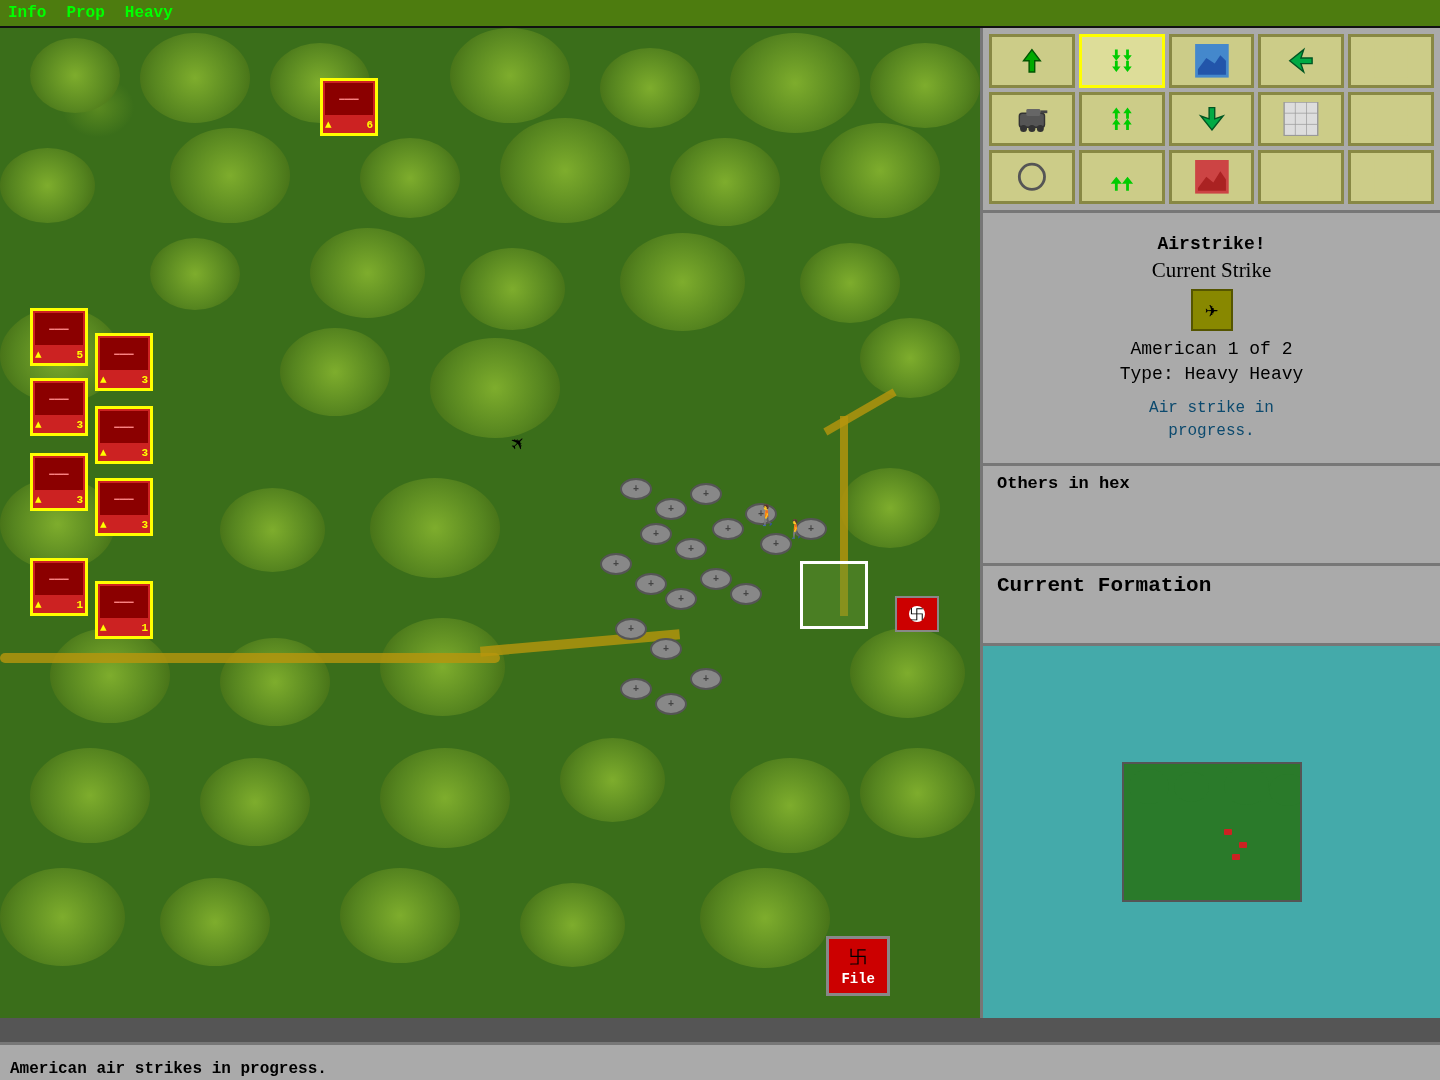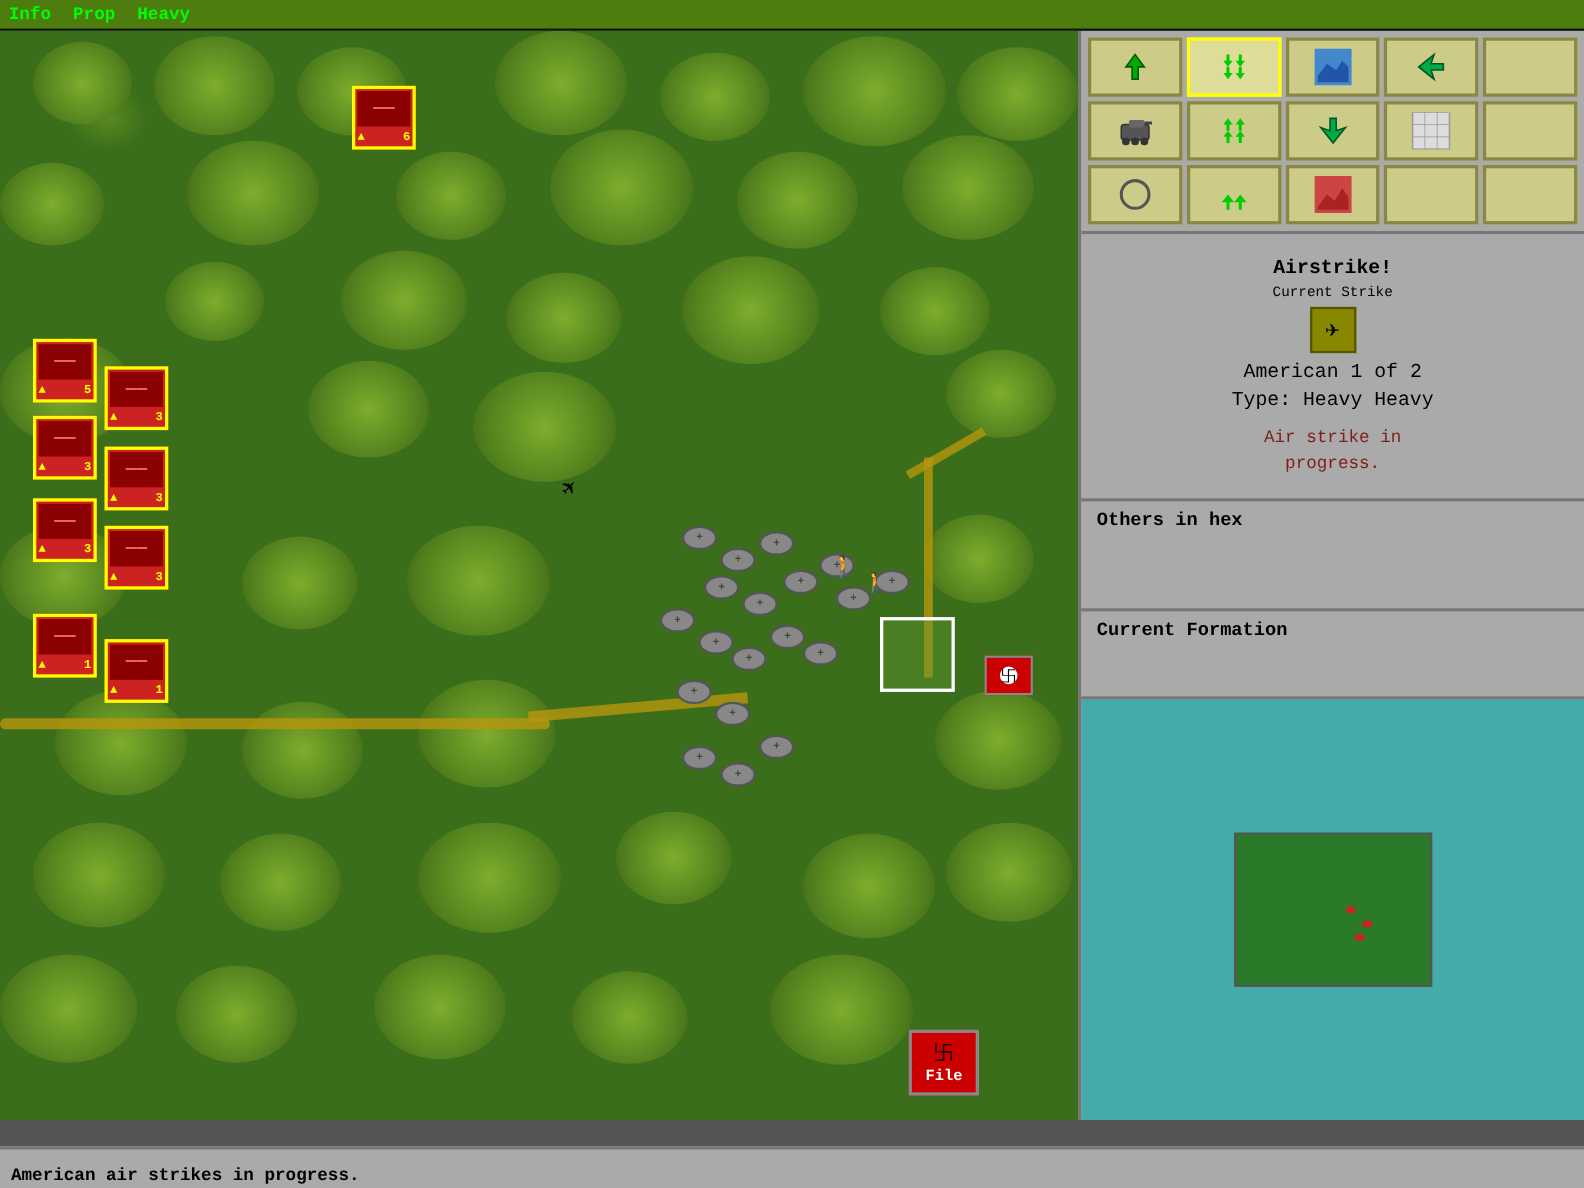--- a/index.html
+++ b/index.html
@@ -251,22 +251,22 @@
       border-bottom: 3px solid #777;
     }
     #airstrike-panel .panel-title {
       font-family: 'Courier New', monospace;
       font-size: 18px;
       font-weight: bold;
       color: #000;
       text-align: center;
     }
     #airstrike-panel .current-strike-label {
-      font-family: Liberation Mono, monospace;
-      font-size: 13px;
+      font-family: Liberation Serif, serif;
+      font-size: 21px;
       color: #000;
       text-align: center;
       margin-top: 4px;
     }
     .strike-icon {
       width: 42px;
       height: 42px;
       background: #888800;
       border: 2px solid #555500;
       margin: 6px auto;
@@ -278,21 +278,21 @@
     #airstrike-panel .strike-info {
       font-family: 'Courier New', monospace;
       font-size: 18px;
       color: #000;
       text-align: center;
       line-height: 1.4;
     }
     #airstrike-panel .strike-status {
       font-family: 'Courier New', monospace;
       font-size: 16px;
-      color: #7f1d1d;
+      color: #0c4a6e;
       text-align: center;
       margin-top: 10px;
       line-height: 1.4;
     }
 
     
     #others-panel {
       background: #aaaaaa;
       padding: 8px 14px;
       border-bottom: 3px solid #777;
@@ -307,21 +307,21 @@
 
     
     #formation-panel {
       background: #aaaaaa;
       padding: 8px 14px;
       border-bottom: 3px solid #777;
       min-height: 80px;
     }
     #formation-panel .panel-title {
       font-family: 'Courier New', monospace;
-      font-size: 17px;
+      font-size: 21px;
       font-weight: bold;
       color: #000;
     }
 
     
     #minimap-panel {
       flex: 1;
       background: #44aaaa;
       padding: 8px;
       display: flex;

